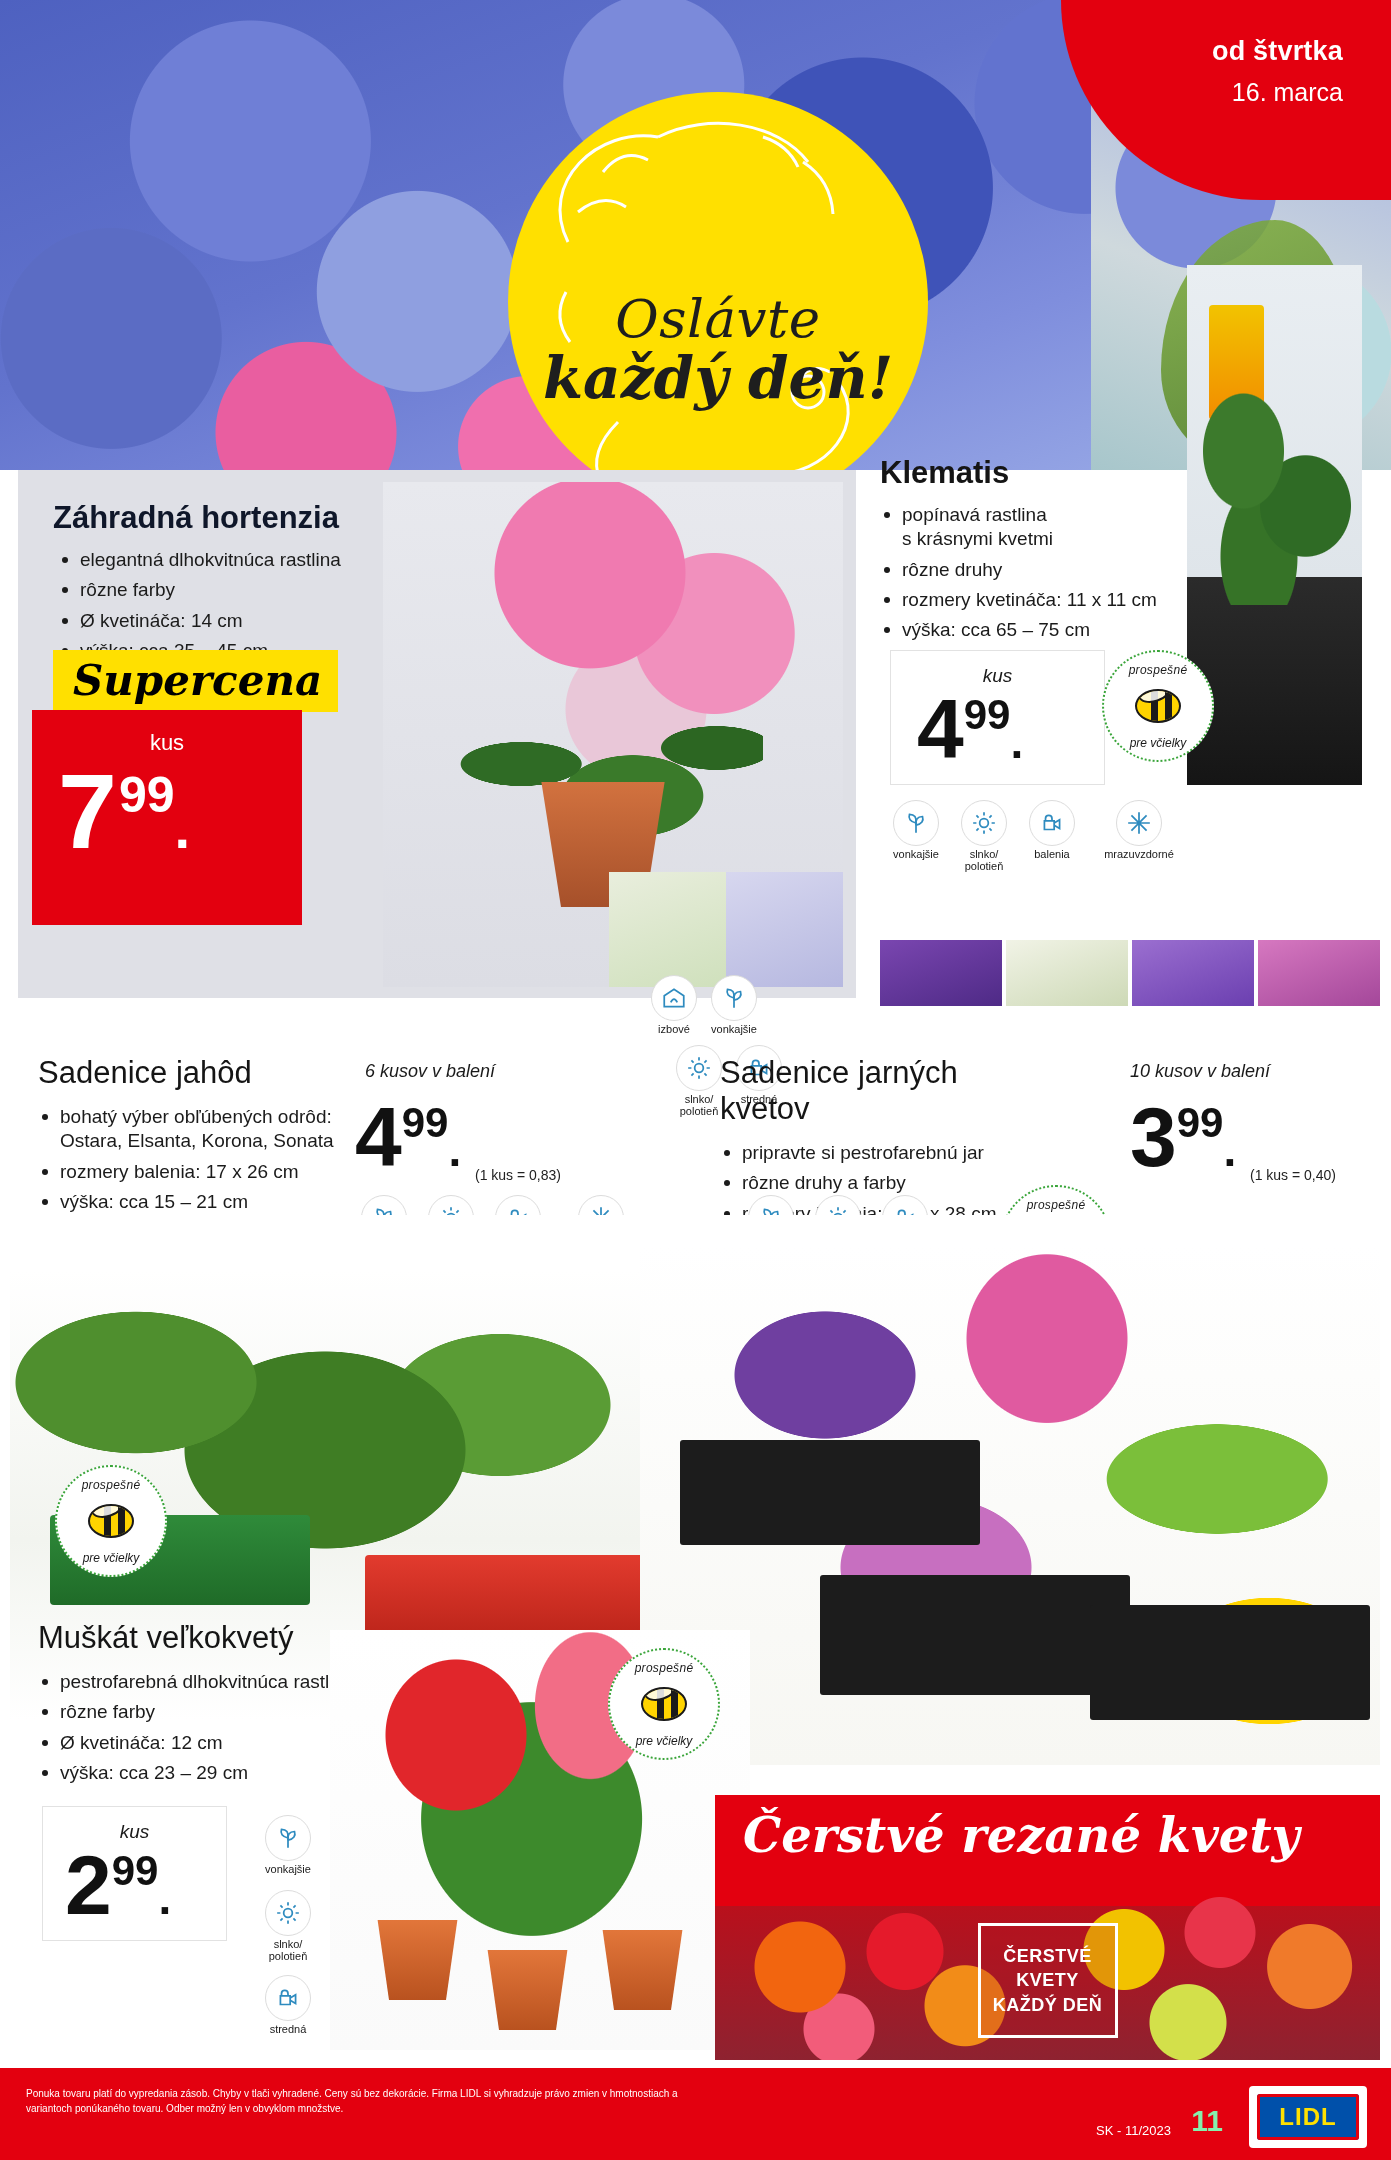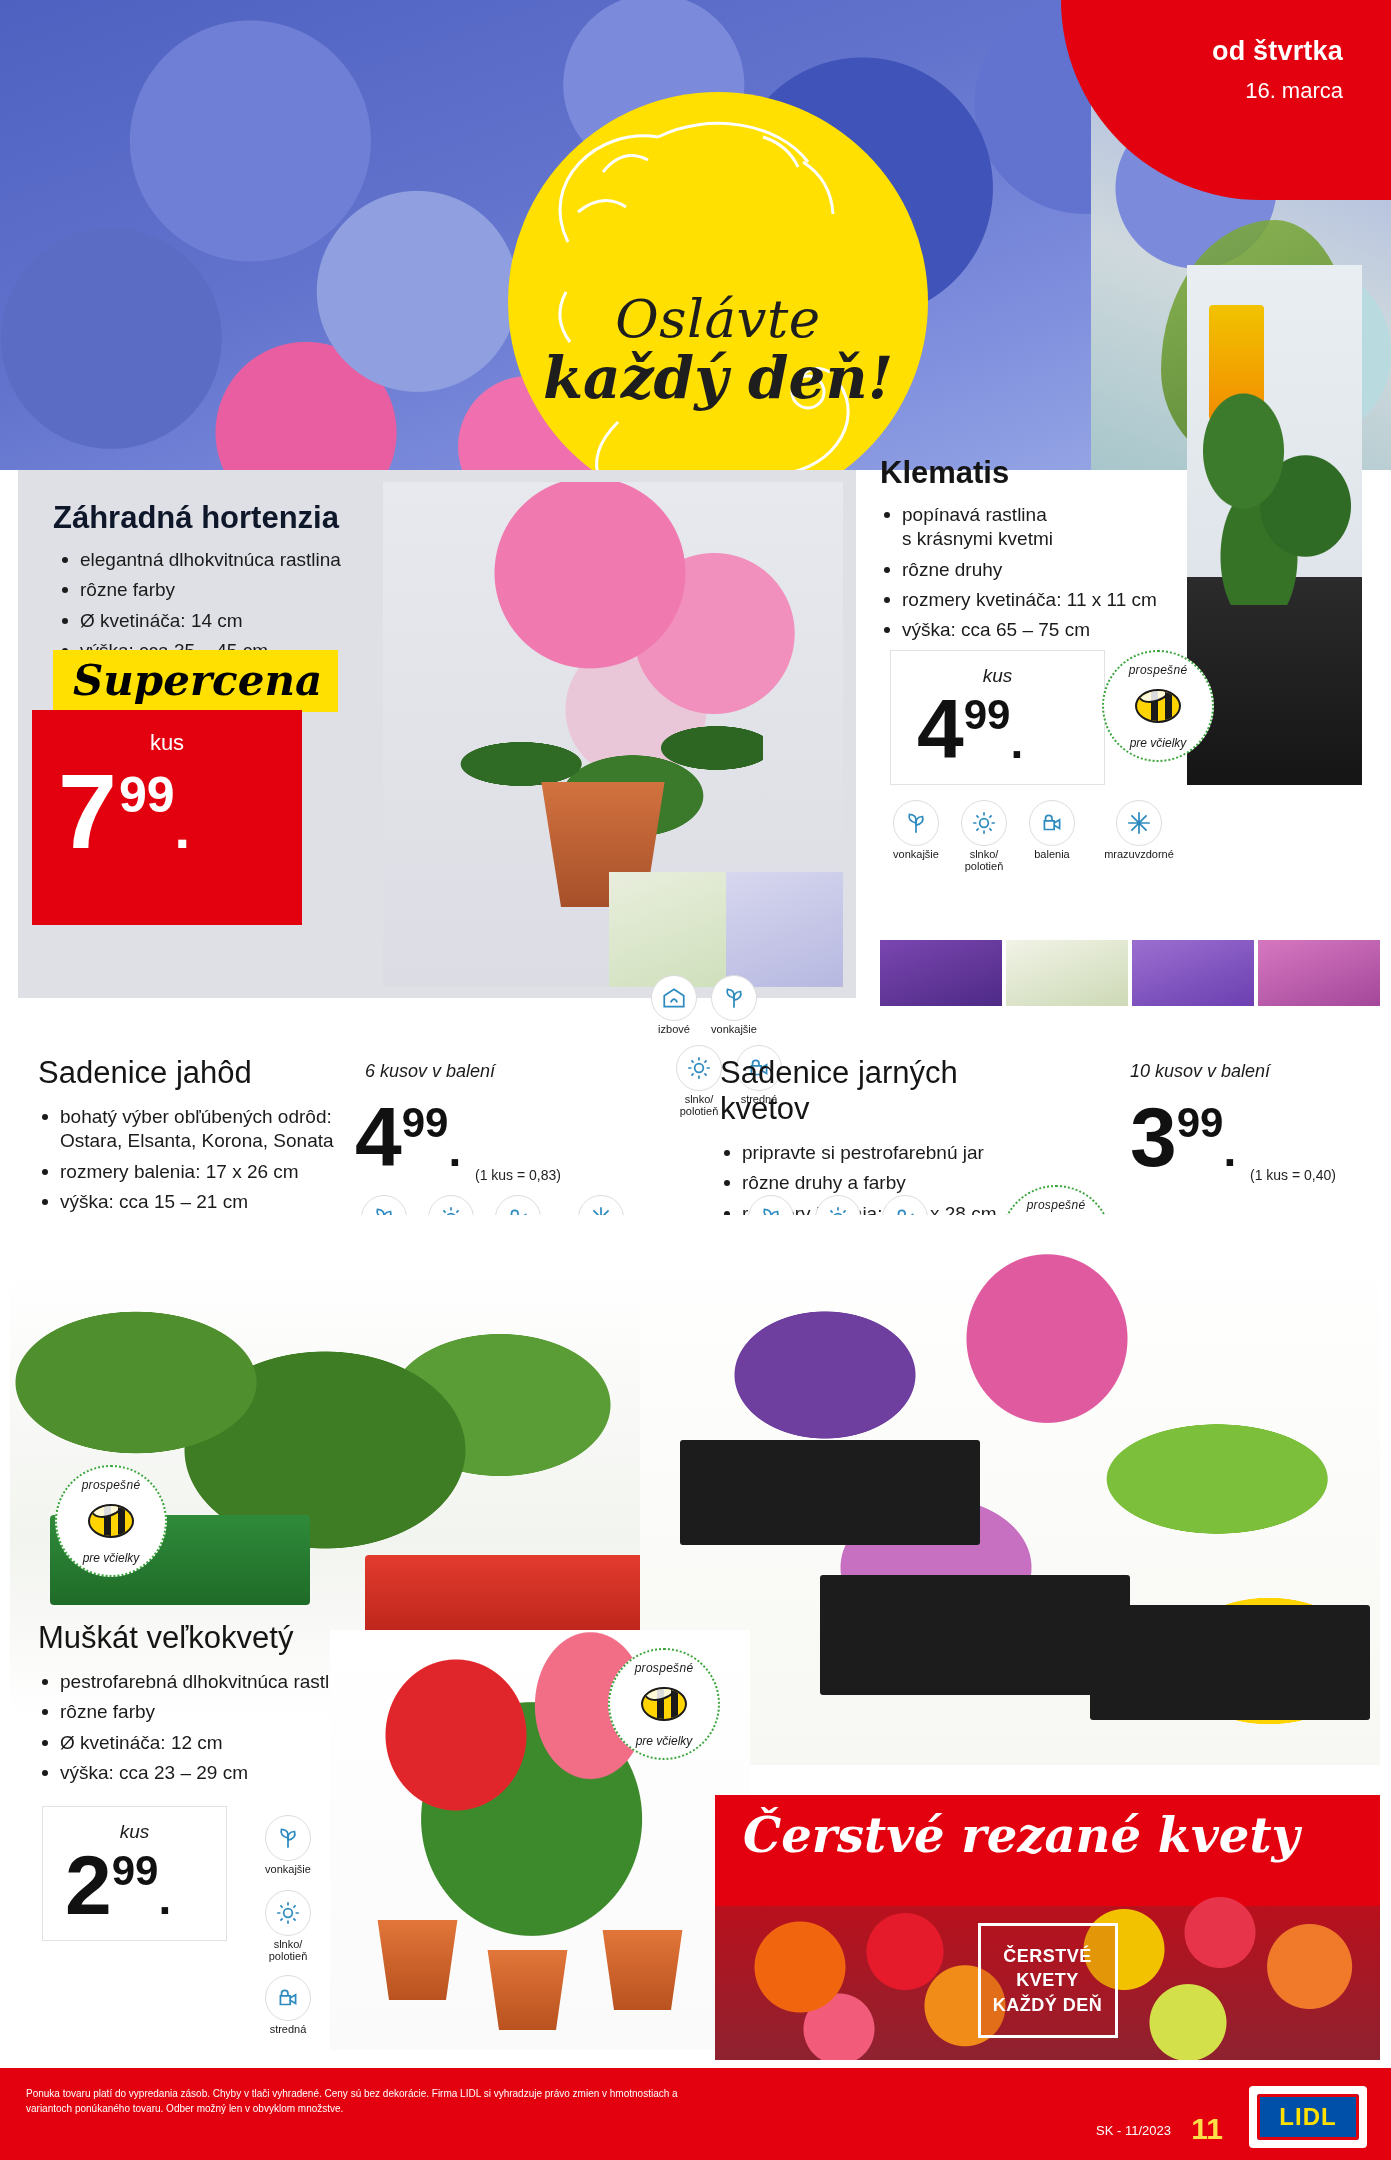--- a/index.html
+++ b/index.html
@@ -47,21 +47,21 @@
     position:absolute; right:0; top:0; width:330px; height:200px;
     background:#e3000f;
     border-bottom-left-radius:330px;
   }
   .red-corner .rc-title {
     position:absolute; right:48px; top:36px;
     color:#fff; font-weight:bold; font-size:27px; letter-spacing:.2px;
   }
   .red-corner .rc-sub {
     position:absolute; right:48px; top:78px;
-    color:#fff; font-size:22px;
+    color:#fff; font-size:25px;
   }
 
   
   .yellow-circle {
     position:absolute; left:508px; top:92px; width:420px; height:420px;
     background:#ffe000; border-radius:50%;
     box-shadow:0 0 0 0 rgba(0,0,0,0);
   }
   .yc-line1 {
     position:absolute; left:0; right:0; top:196px; text-align:center;
@@ -341,21 +341,21 @@
     background:#e3000f;
   }
   .footer .disclaimer {
     position:absolute; left:26px; top:18px; width:680px;
     color:#fff; font-size:10px; line-height:1.5;
   }
   .footer .code {
     position:absolute; right:220px; bottom:22px; color:#fff; font-size:13px;
   }
   .footer .pageno {
-    position:absolute; right:168px; bottom:14px; color:#fde047; font-size:30px; font-weight:bold;text-align:center;
+    position:absolute; right:168px; bottom:22px; color:#86efac; font-size:30px; font-weight:bold;text-align:center;
   }
   .lidl-logo {
     position:absolute; right:24px; bottom:12px; width:118px; height:62px;
     background:#fff; border-radius:4px;
     display:flex; align-items:center; justify-content:center;
   }
   .lidl-logo .inner {
     width:102px; height:46px; background:#0050aa; border-radius:3px;
     display:flex; align-items:center; justify-content:center;
     color:#ffe000; font-weight:bold; font-size:24px; letter-spacing:1px;

